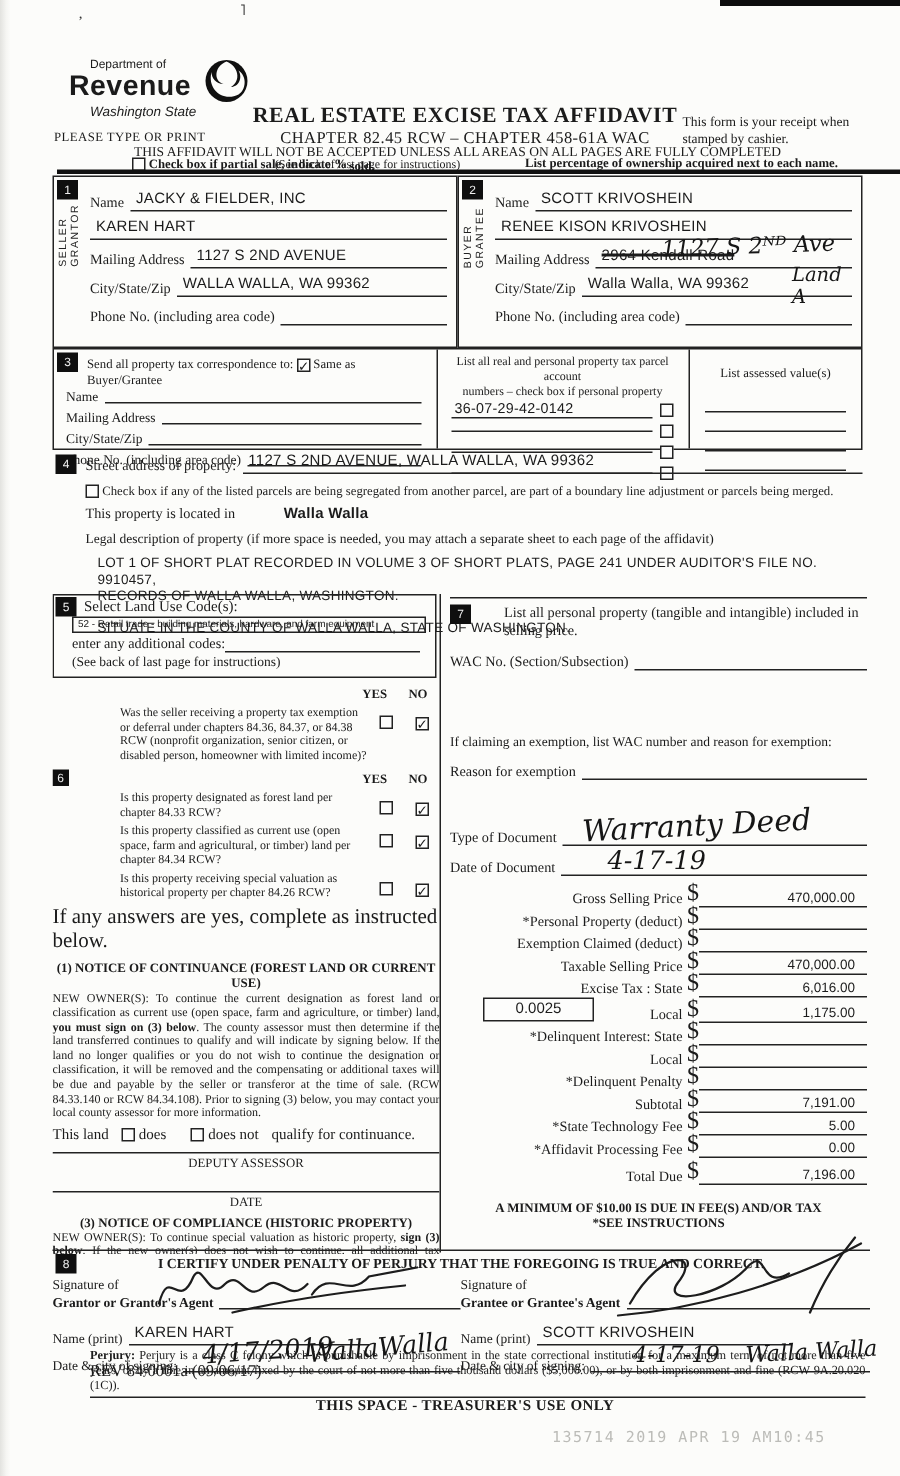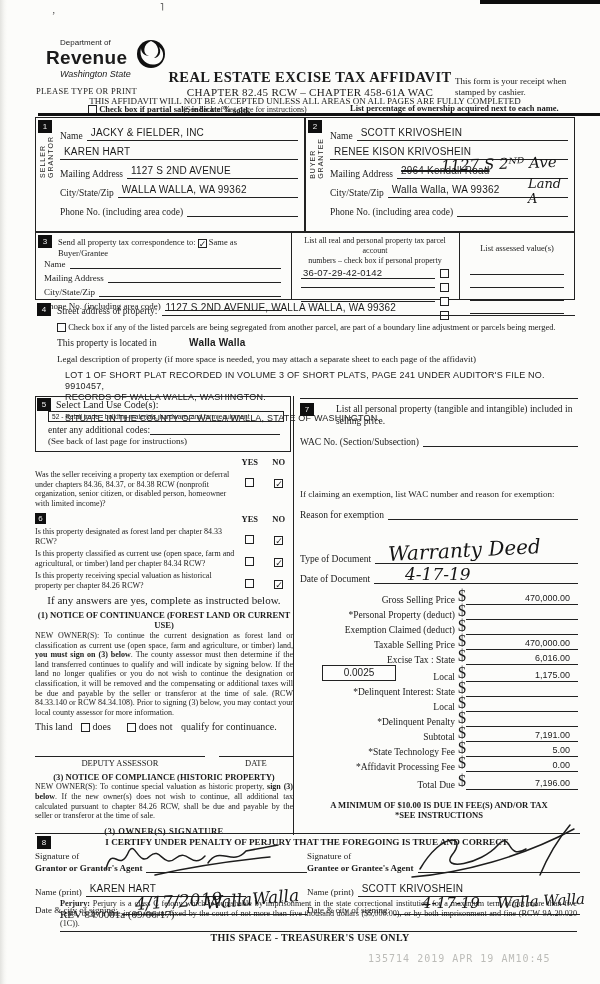--- a/index.html
+++ b/index.html
@@ -53,21 +53,21 @@
   .tinyhdr { font-size:8px; text-align:center; line-height:10px; }
   .prow { display:flex; align-items:center; gap:5px; height:14px; margin:0 8px; }
   .pline { flex:1; border-bottom:1px solid #222; padding-left:2px; }
   .aline { border-bottom:1px solid #222; height:13px; margin:0 10px; }
 
   .lbl9 { font-size:9.5px; }
 
   
   .qhdr { display:flex; font-size:8.5px; font-weight:bold; }
   .qrow { display:flex; margin-top:3px; }
-  .qtext { width:202px; font-size:8px; line-height:9.5px; }
+  .qtext { width:202px; font-size:8px; line-height:9.5px;margin-left:45px; }
   .qcb { width:29px; text-align:center; padding-top:1px; }
   .para { font-size:8px; line-height:9.6px; text-align:justify; }
   .ntitle { font-size:8.6px; font-weight:bold; text-align:center; margin-top:4px; }
 
   
   .mrow { display:flex; align-items:flex-end; height:15px; }
   .mlabel { width:158px; text-align:right; font-size:9.5px; white-space:nowrap; padding-right:3px; }
   .mline { flex:1; border-bottom:1px solid #222; text-align:right;
            font-family:"Liberation Sans",sans-serif; font-size:9px; padding:0 8px 1px 0; }
   .ratebox { position:absolute; left:22px; width:74px; height:16px; border:1.6px solid #222;
@@ -302,36 +302,36 @@
       <span class="qtext">Is this property classified as current use (open space, farm and agricultural, or timber) land per chapter 84.34 RCW?</span>
       <span class="qcb"><span class="cb sm"></span></span>
       <span class="qcb"><span class="cb sm"><i class="ck">✓</i></span></span>
     </div>
     <div class="qrow">
       <span class="qtext">Is this property receiving special valuation as historical property per chapter 84.26 RCW?</span>
       <span class="qcb"><span class="cb sm"></span></span>
       <span class="qcb"><span class="cb sm"><i class="ck">✓</i></span></span>
     </div>
 
-    <div style="margin-top:4px;font-size:11px;text-align:center;">If any answers are yes, complete as instructed below.</div>
+    <div style="margin-top:4px;font-size:14px;">If any answers are yes, complete as instructed below.</div>
     <div class="ntitle">(1) NOTICE OF CONTINUANCE (FOREST LAND OR CURRENT USE)</div>
     <div class="para" style="margin-top:1px;">
       <span>NEW OWNER(S): To continue the current designation as forest land or classification as current use (open space, farm and agriculture, or timber) land, </span><span class="bold">you must sign on (3) below</span><span>. The county assessor must then determine if the land transferred continues to qualify and will indicate by signing below. If the land no longer qualifies or you do not wish to continue the designation or classification, it will be removed and the compensating or additional taxes will be due and payable by the seller or transferor at the time of sale. (RCW 84.33.140 or RCW 84.34.108). Prior to signing (3) below, you may contact your local county assessor for more information.</span>
     </div>
 
     <div style="margin-top:4px;font-size:10px;">
       <span>This land</span>
       <span class="cb sm" style="margin-left:6px;"></span>
       <span>does</span>
       <span class="cb sm" style="margin-left:14px;"></span>
       <span>does not</span>
       <span style="margin-left:6px;">qualify for continuance.</span>
     </div>
 
-    <div style="display:flex;gap:14px;margin-top:24px;">
+    <div style="display:flex;gap:14px;margin-top:6px;flex-direction:column;">
       <div style="flex:1.6;border-top:1px solid #222;text-align:center;font-size:8.5px;padding-top:1px;"><span>DEPUTY ASSESSOR</span></div>
       <div style="flex:.7;border-top:1px solid #222;text-align:center;font-size:8.5px;padding-top:1px;"><span>DATE</span></div>
     </div>
 
     <div class="ntitle">(3) NOTICE OF COMPLIANCE (HISTORIC PROPERTY)</div>
     <div class="para">
       <span>NEW OWNER(S): To continue special valuation as historic property, </span><span class="bold">sign (3) below</span><span>. If the new owner(s) does not wish to continue, all additional tax calculated pursuant to chapter 84.26 RCW, shall be due and payable by the seller or transferor at the time of sale.</span>
     </div>
 
     <div class="ntitle" style="margin-top:5px;letter-spacing:.5px;">(3) OWNER(S) SIGNATURE</div>

